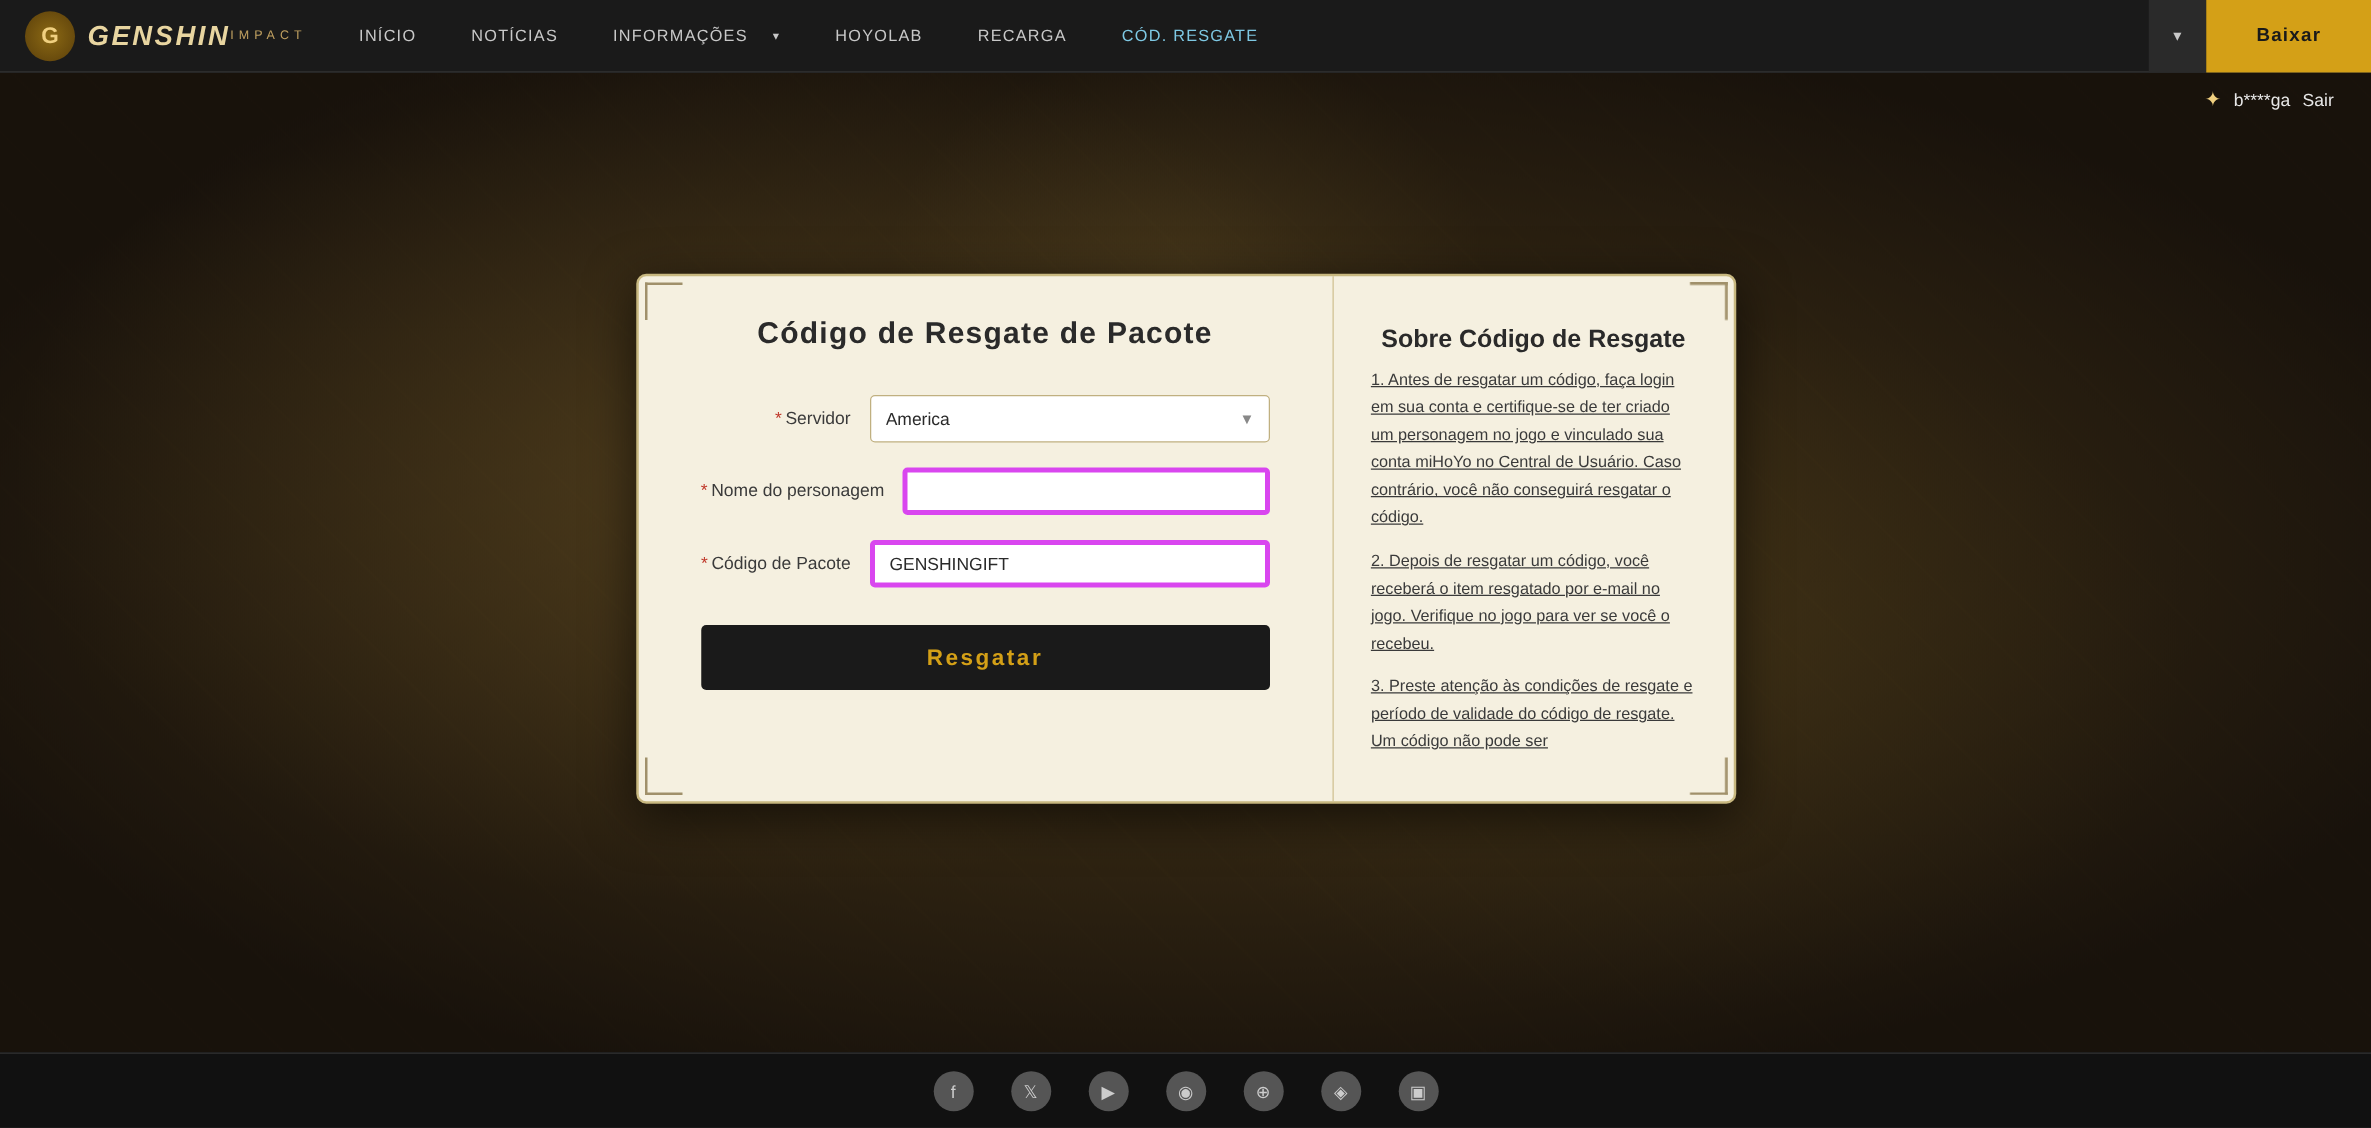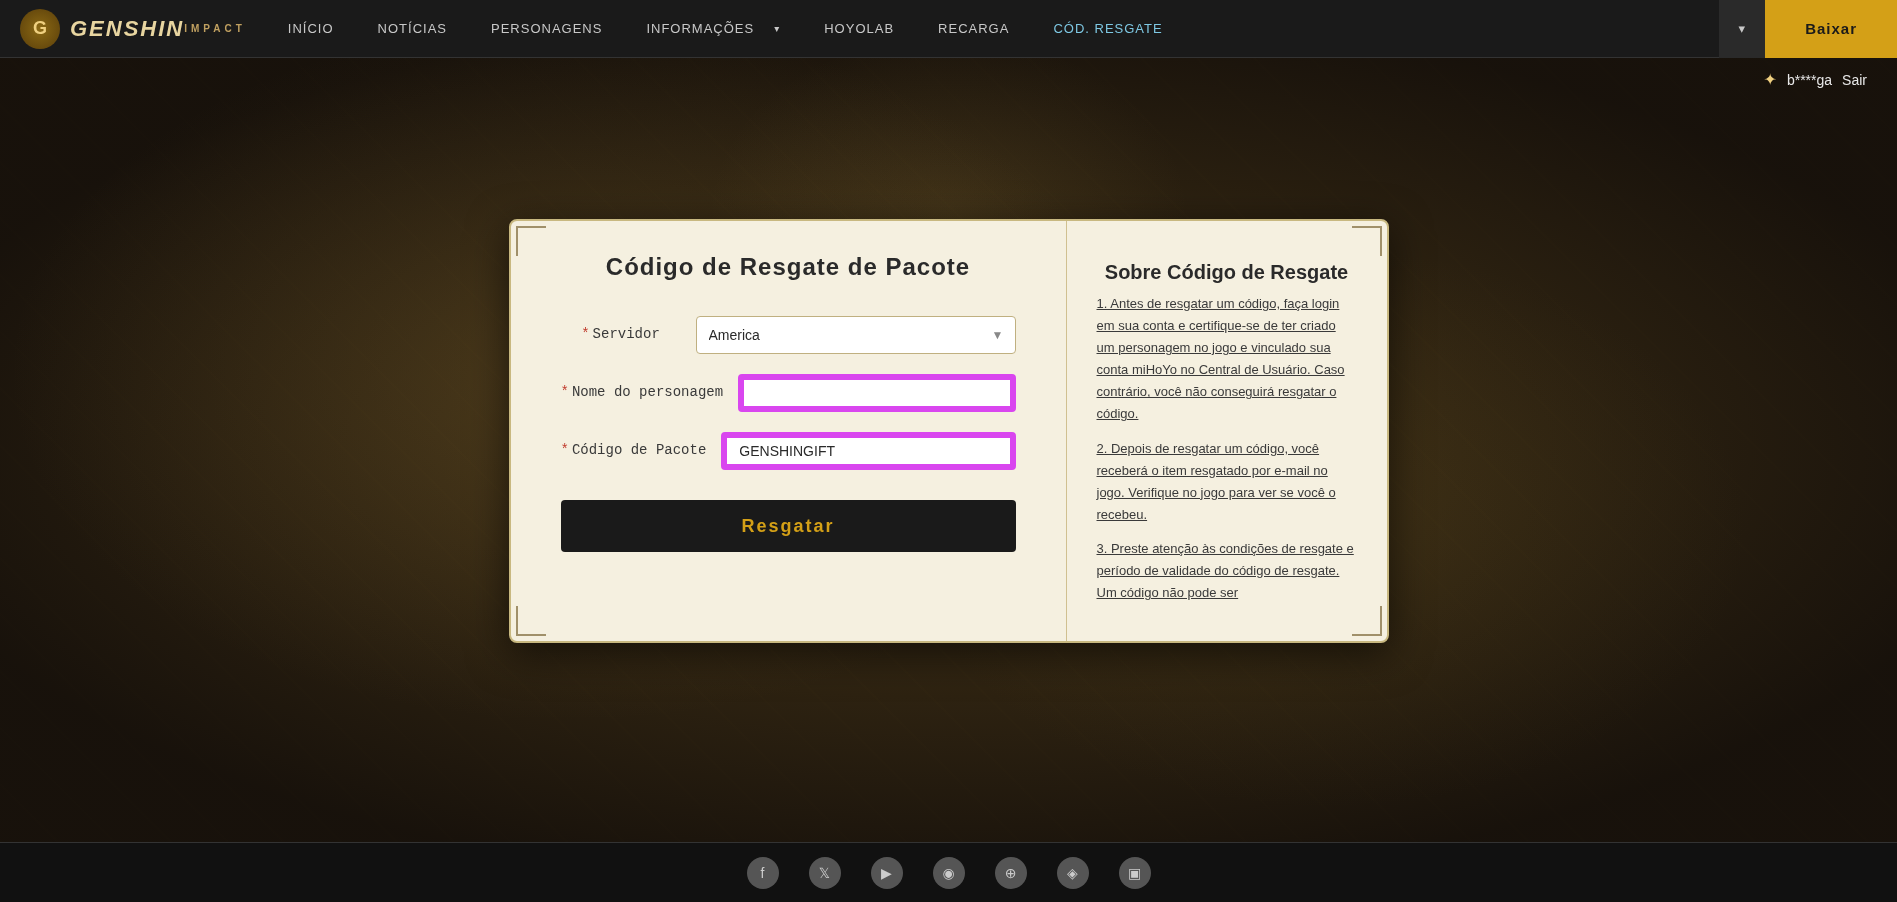--- a/index.html
+++ b/index.html
@@ -27,21 +27,21 @@
     }
     .logo-text {
       display: flex; flex-direction: row; align-items: center;
     }
     .logo-title {
       font-size: 22px; font-weight: bold; color: #e8d5a0;
       letter-spacing: 2px; font-style: italic;
       text-transform: uppercase;
     }
     .logo-subtitle {
-      font-size: 10px; color: #c0a060; letter-spacing: 4px; text-transform: uppercase; font-weight: bold;
+      font-size: 10px; color: #c0a060; letter-spacing: 4px; text-transform: uppercase;
     }
     .navbar-nav {
       display: flex; align-items: center; gap: 0; flex: 1;
     }
     .nav-item {
       color: #c8c8c8; font-size: 13px; letter-spacing: 1px;
       padding: 0 22px; height: 58px;
       display: flex; align-items: center;
       cursor: pointer; text-transform: uppercase;
       transition: color 0.2s;
@@ -145,33 +145,32 @@
       letter-spacing: 1px;
     }
 
     .form-row {
       display: flex; align-items: center;
       margin-bottom: 20px;
       gap: 15px;
     }
     .form-label {
       font-size: 14px; color: #3a3a3a;
-      text-align: center;
+      text-align: right;
       min-width: 120px;
       flex-shrink: 0;
       line-height: 1.4;
-      font-family: Liberation Mono, monospace;
     }
     .form-label .required {
       color: #c0392b; margin-right: 3px;
     }
     .form-control {
       flex: 1;
       height: 38px;
-      border: 6px solid #d946ef;
+      border: 4px solid #d946ef;
       background: #fff;
       border-radius: 4px;
       padding: 0 12px;
       font-size: 14px;
       color: #2a2a2a;
       outline: none;
     }
     .form-select-wrapper {
       flex: 1; position: relative;
     }
@@ -252,21 +251,20 @@
   <a class="navbar-logo">
     <div class="logo-icon">G</div>
     <div class="logo-text">
       <span class="logo-title">Genshin</span>
       <span class="logo-subtitle">Impact</span>
     </div>
   </a>
   <div class="navbar-nav">
     <div class="nav-item">INÍCIO</div>
     <div class="nav-item">NOTÍCIAS</div>
-    <div class="nav-item">PERSONAGENS</div>
     <div class="nav-item nav-item-info">
       <span>INFORMAÇÕES</span>
       <span class="dropdown-arrow">▾</span>
     </div>
     <div class="nav-item">HoYoLAB</div>
     <div class="nav-item">RECARGA</div>
     <div class="nav-item active">CÓD. RESGATE</div>
   </div>
   <div class="navbar-right">
     <button class="nav-lang-btn">

